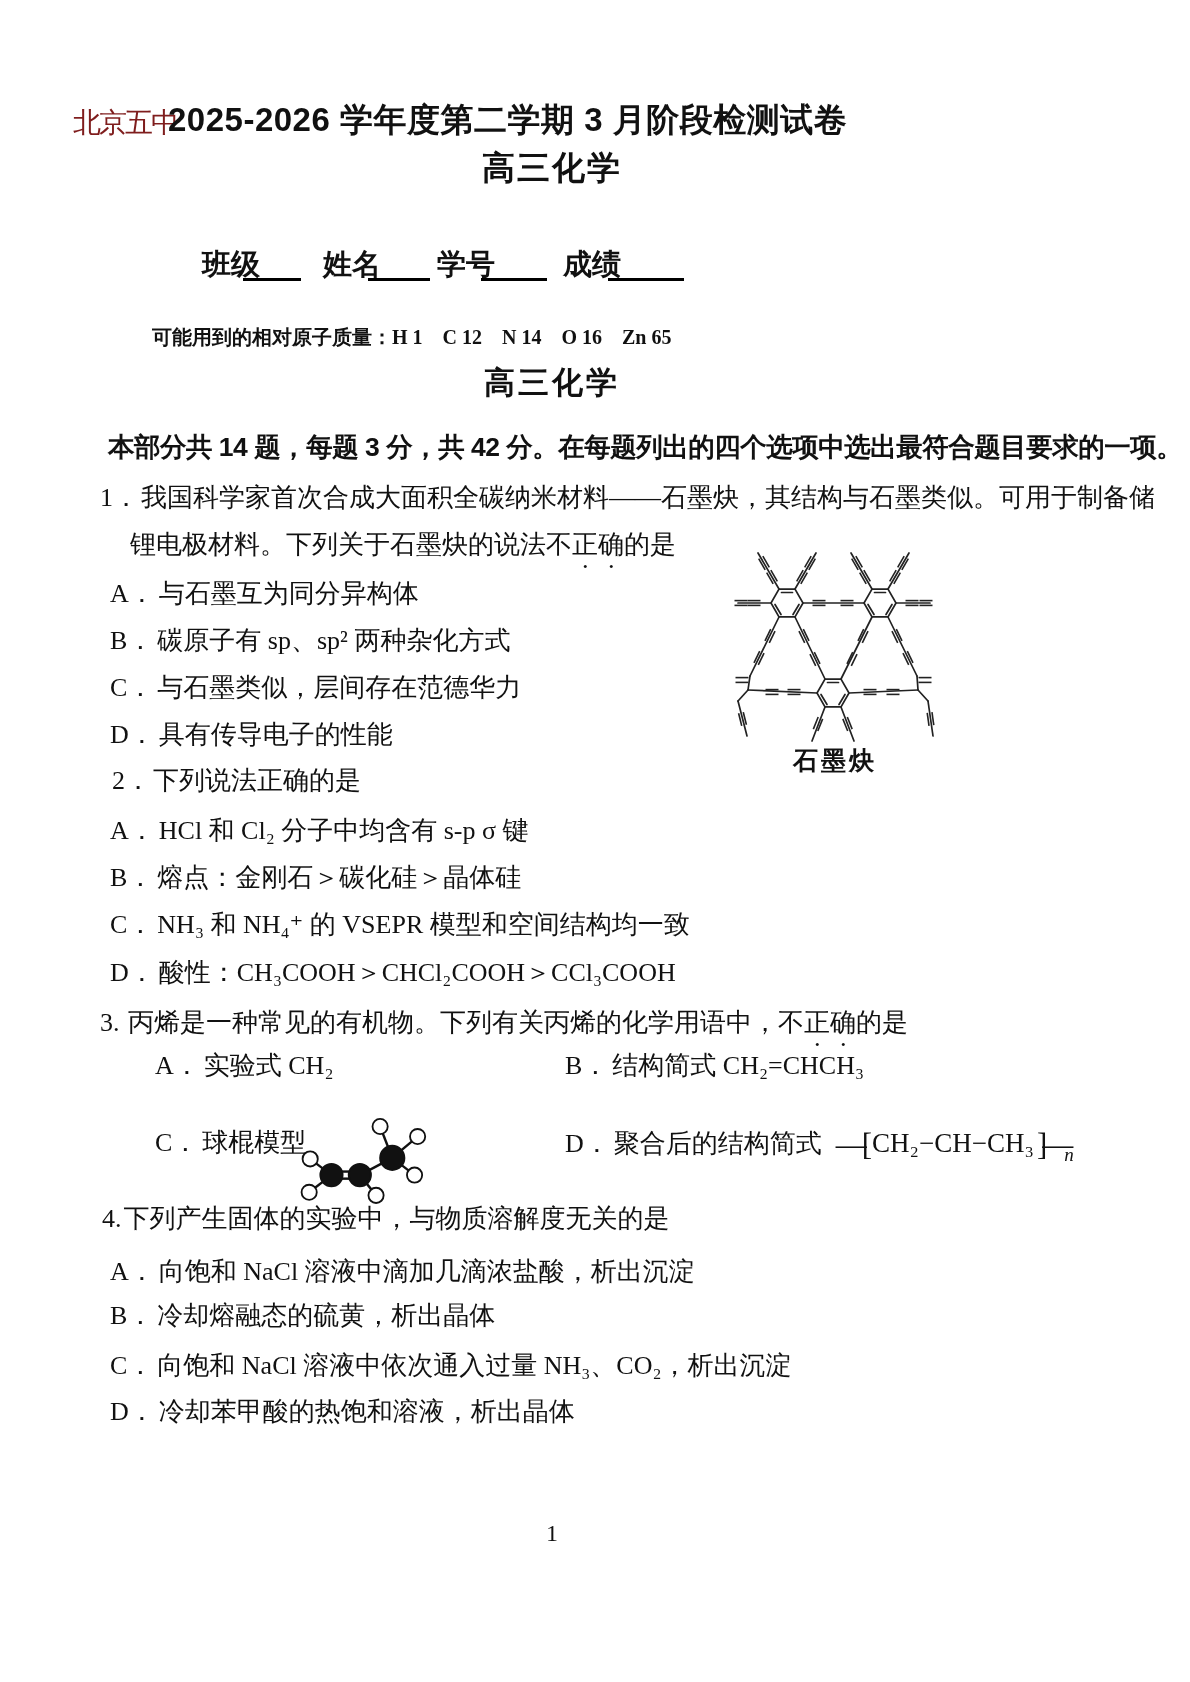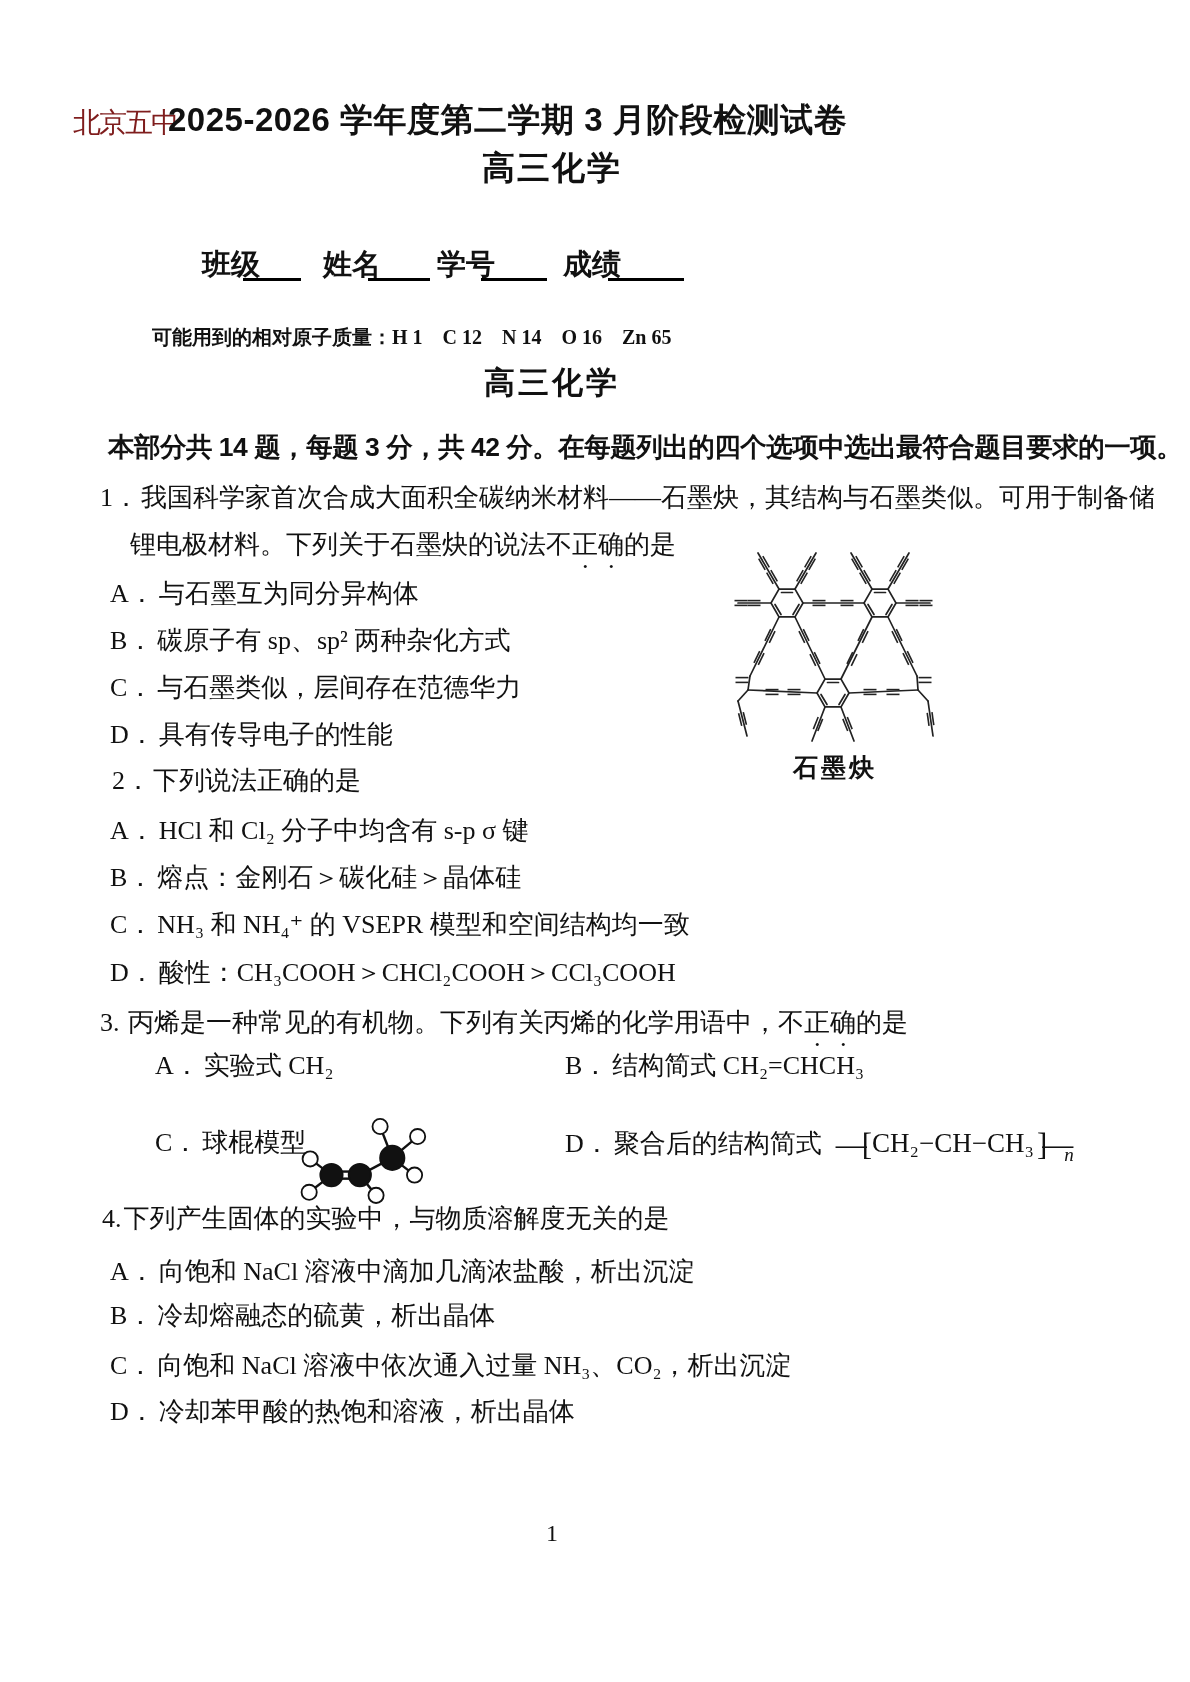--- a/index.html
+++ b/index.html
@@ -31,21 +31,21 @@
   .qnum{display:inline-block;margin-right:2px;}
   .opt .letter{margin-right:4px;}
   .emph{
     -webkit-text-emphasis:filled dot #111;
     -webkit-text-emphasis-position:under right;
     text-emphasis:filled dot #111;
     text-emphasis-position:under right;
   }
   
   .gy{position:absolute;left:733px;top:540px;width:202px;height:208px;}
-  .gycap{top:744px;left:793px;font-size:25px;font-weight:bold;letter-spacing:3px;margin-top:7px;}
+  .gycap{top:744px;left:793px;font-size:25px;font-weight:bold;letter-spacing:3px;}
   .model{position:absolute;left:296px;top:1112px;width:152px;height:110px;}
   
   .poly{display:inline-block;margin-left:14px;font-size:27px;}
   .poly .brk{font-size:31px;vertical-align:-3px;letter-spacing:-5px;padding-right:5px;}
   .poly .brk2{font-size:31px;vertical-align:-3px;letter-spacing:-5px;padding-left:3px;}
   .poly .pn{font-style:italic;font-size:19px;position:relative;top:9px;left:-4px;}
   .pageno{top:1516px;font-size:24px;}
 </style>
 </head>
 <body>

